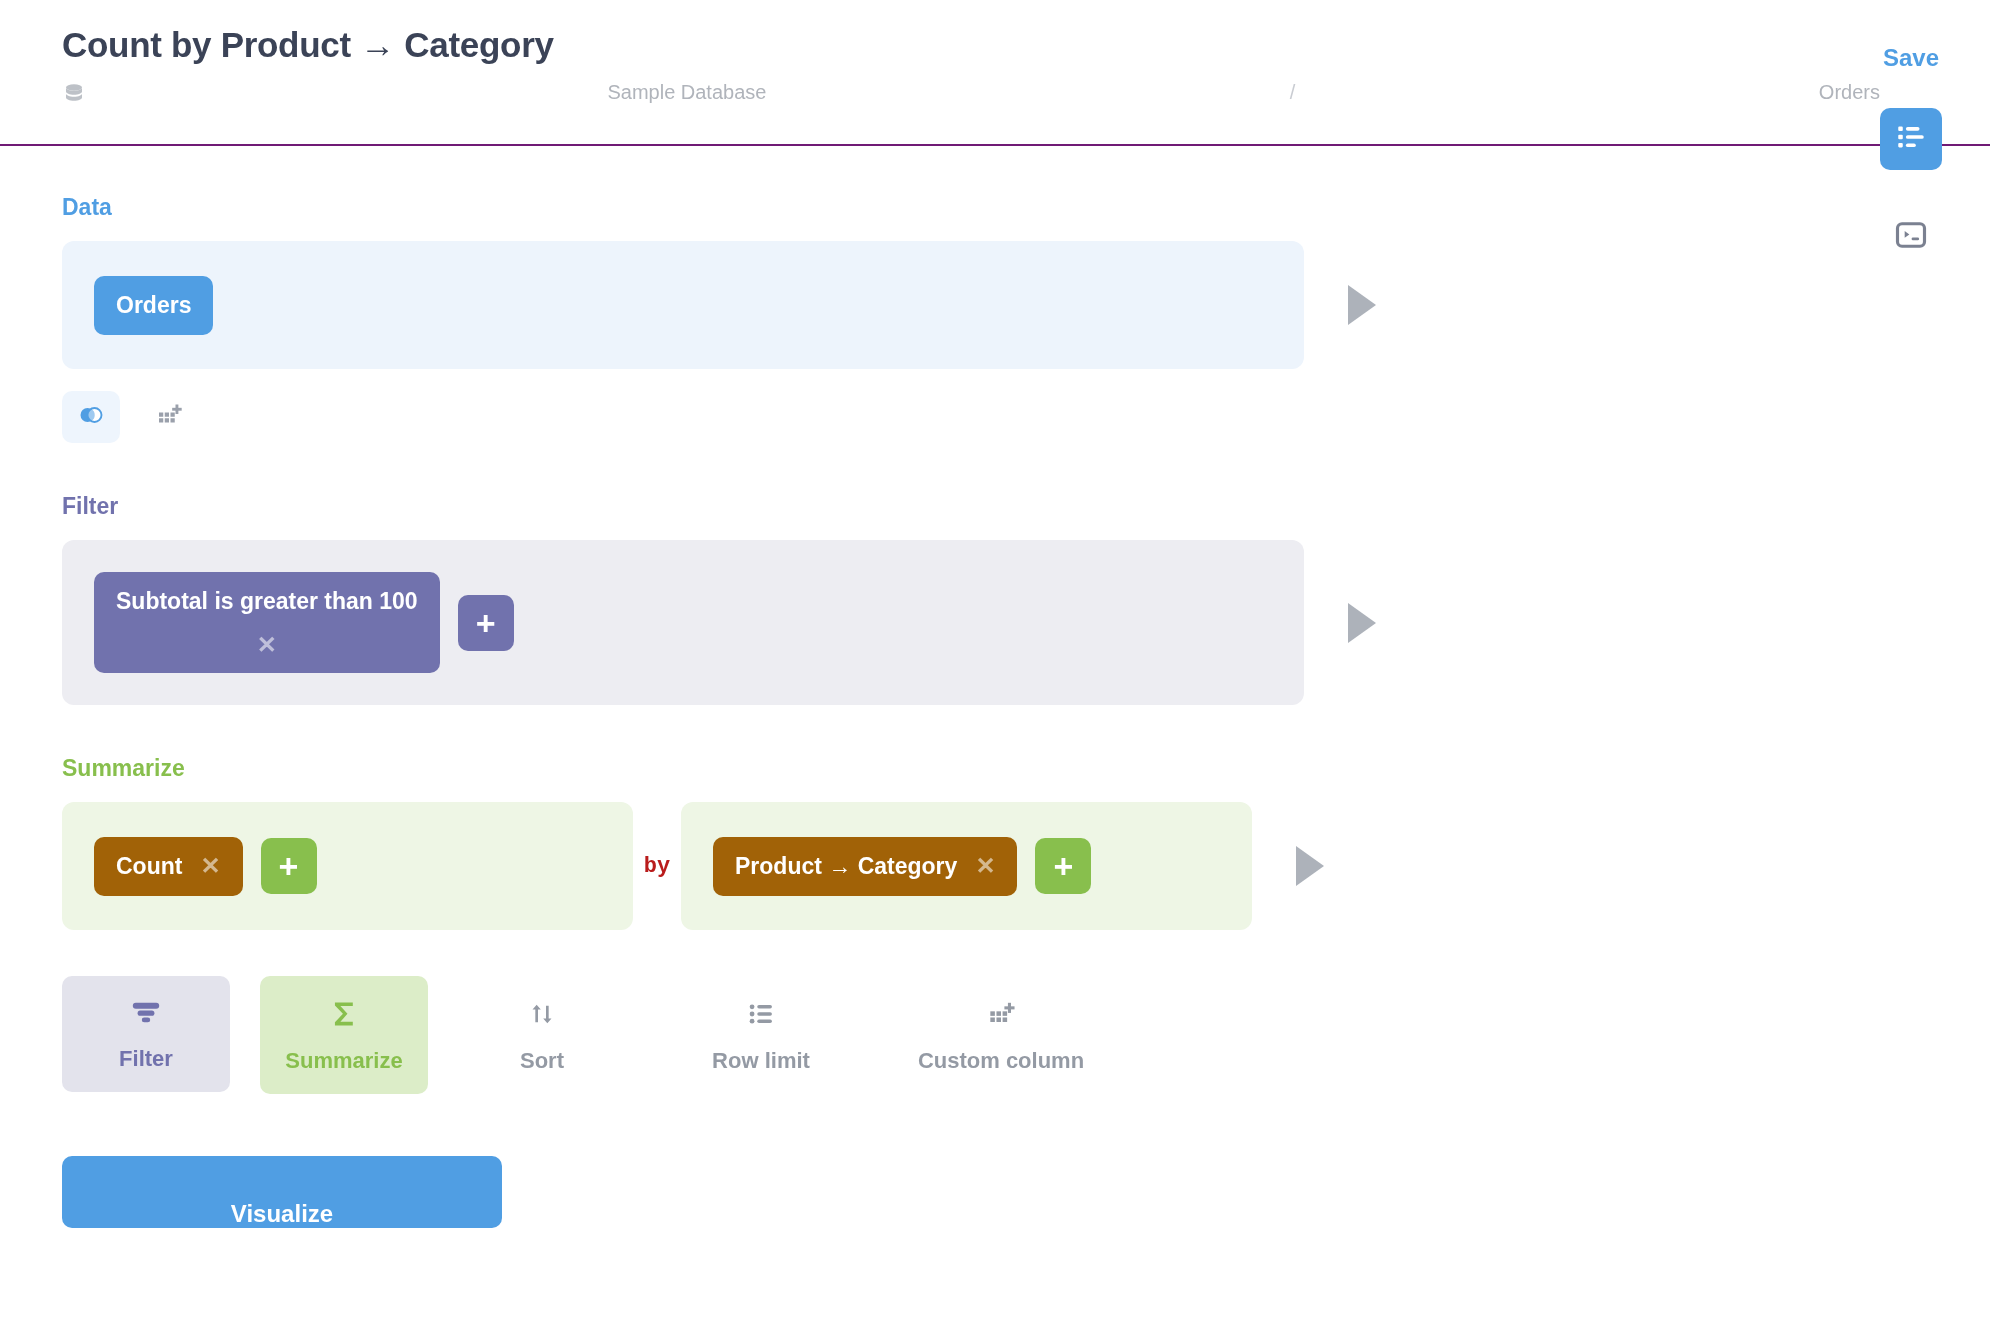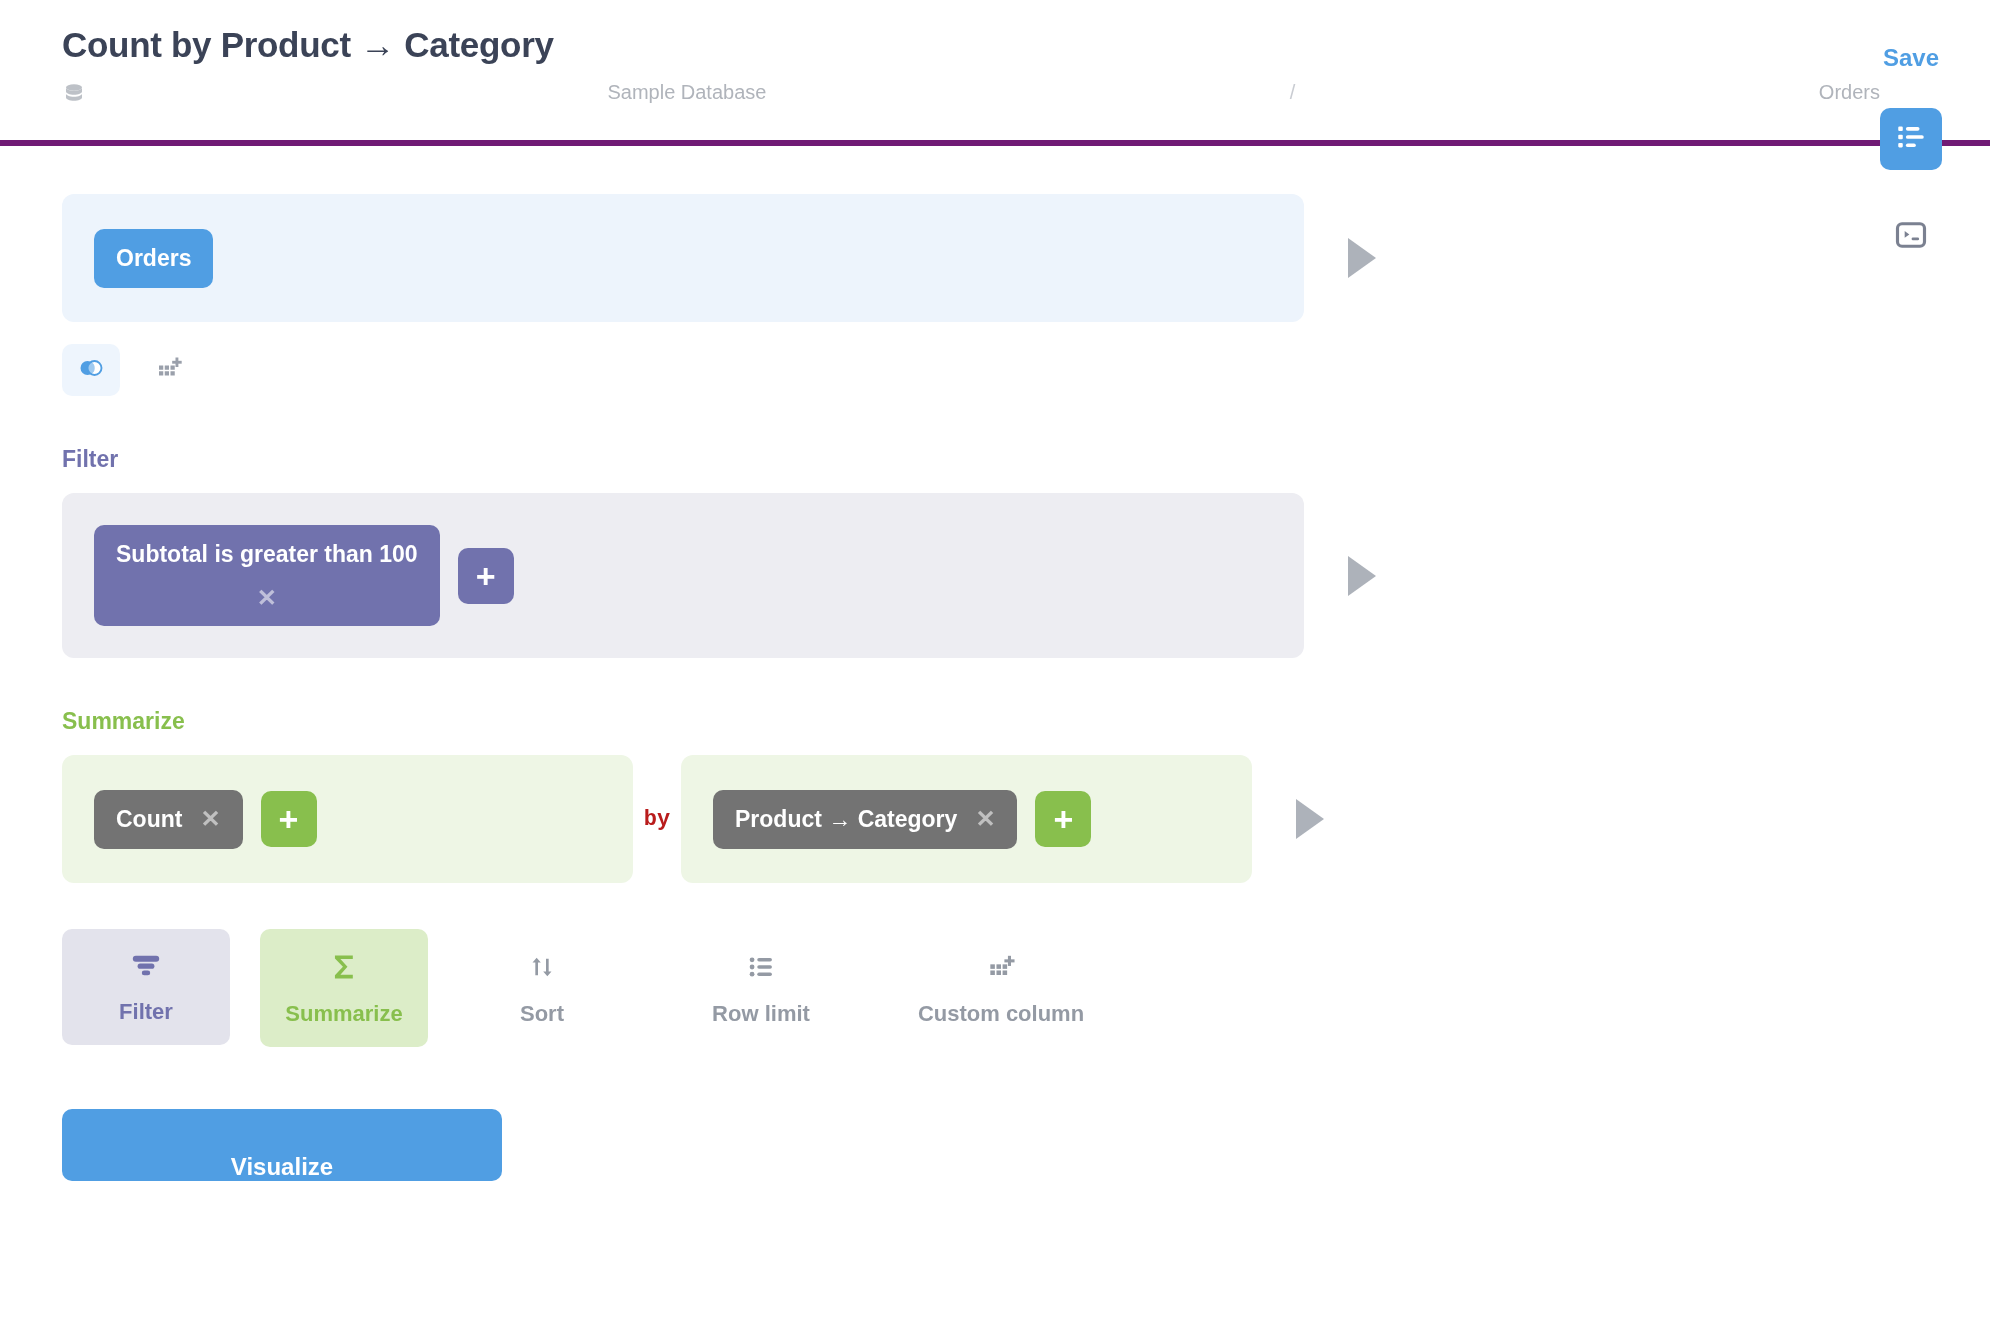--- a/index.html
+++ b/index.html
@@ -8,21 +8,21 @@
     background: #ffffff;
     font-family: "Liberation Sans", sans-serif;
     -webkit-font-smoothing: antialiased;
     overflow: hidden;
   }
 
   
   .header {
     position: relative;
     height: 146px;
-    border-bottom: 6px solid #701a75;
+    border-bottom: 2px solid #701a75;
     display: flex;
     align-items: flex-start;
     padding: 18px 48px 0 62px;
   }
   .header-left { flex: 1; padding-top: 8px; }
   .page-title {
     font-size: 35px;
     font-weight: bold;
     color: #3b4357;
     letter-spacing: -0.3px;
@@ -111,21 +111,21 @@
     color: #ffffff;
     font-size: 23px;
     font-weight: bold;
     padding: 16px 22px;
     cursor: pointer;
     user-select: none;
     white-space: nowrap;
   }
   .chip-blue { background: #509ee3; }
   .chip-purple { background: #7172ad; flex-direction: column; }
-  .chip-green { background: #737373; }
+  .chip-green { background: #a16207; }
 
   .chip-x {
     font-size: 24px;
     line-height: 1;
     color: rgba(255,255,255,0.55);
     font-weight: bold;
     cursor: pointer;
   }
 
   .plus-btn {
@@ -258,20 +258,21 @@
           <rect x="12.4" y="13.6" width="5" height="1.9" rx="0.9" fill="#7b8191"></rect>
         </svg>
       </span>
     </div>
   </div>
 </div>
 
 <div class="notebook">
 
   <div class="section">
+    <div class="section-label label-data">Data</div>
     <div class="section-row">
       <div class="panel panel-data">
         <span class="chip chip-blue">
           <span>Orders</span>
         </span>
       </div>
       <div class="play-tri"></div>
     </div>
 
     <div class="mini-strip">

